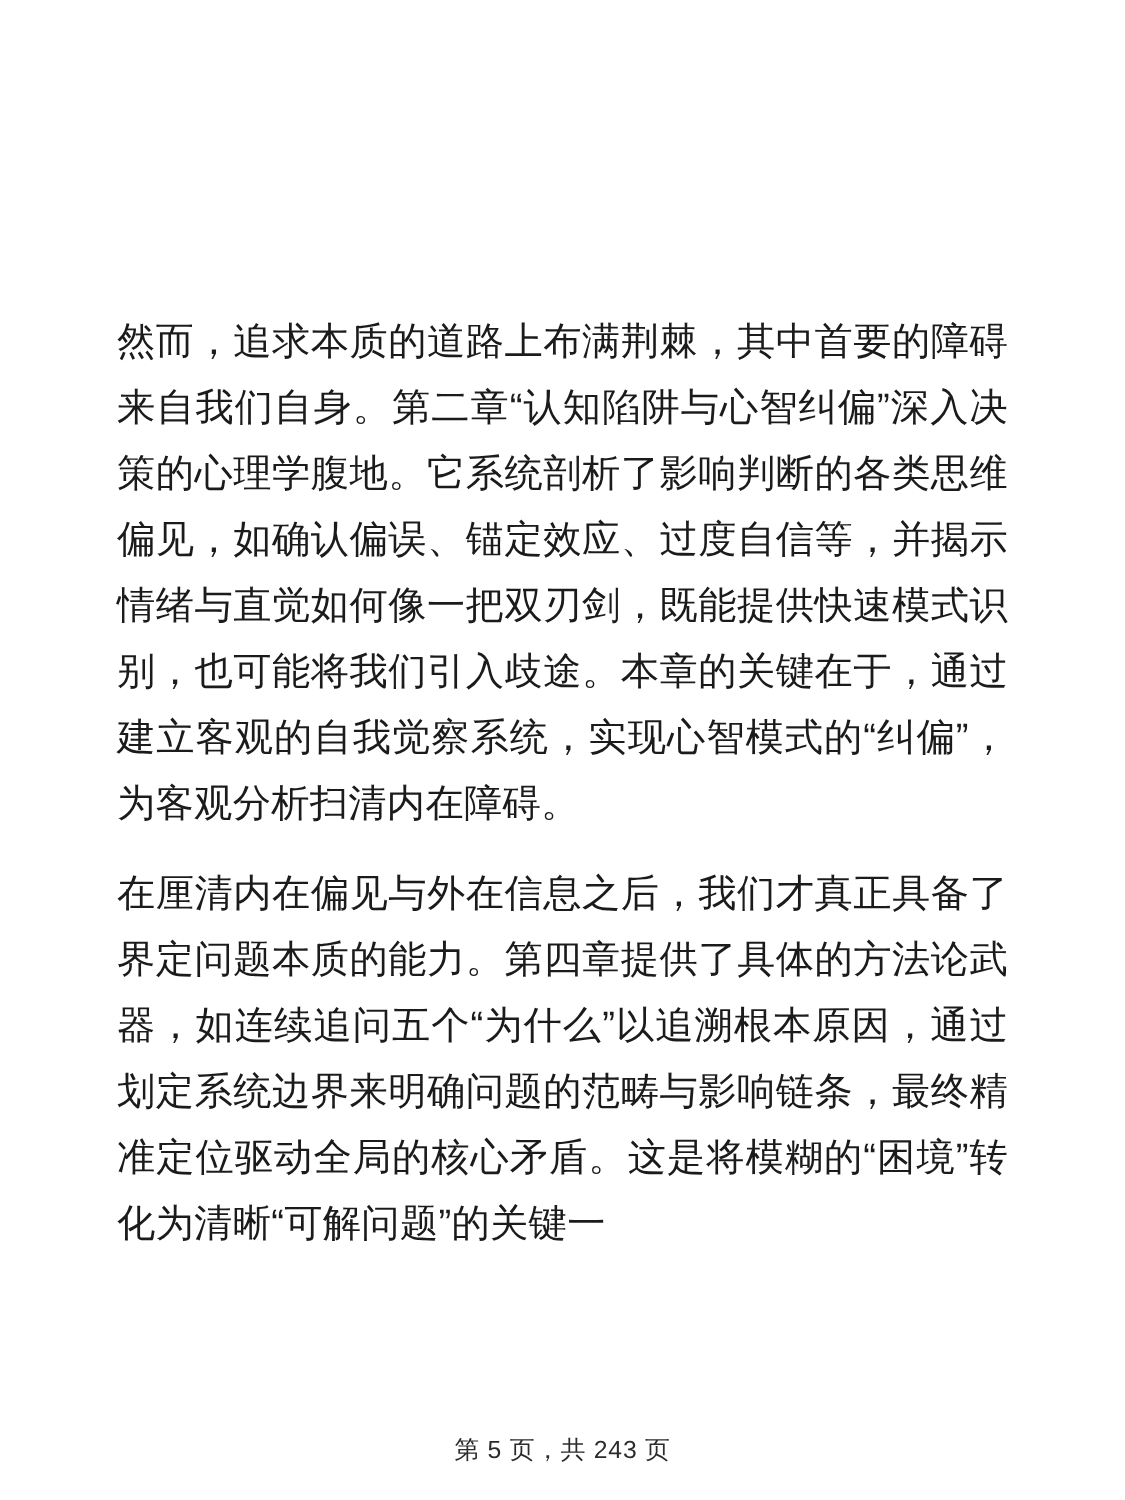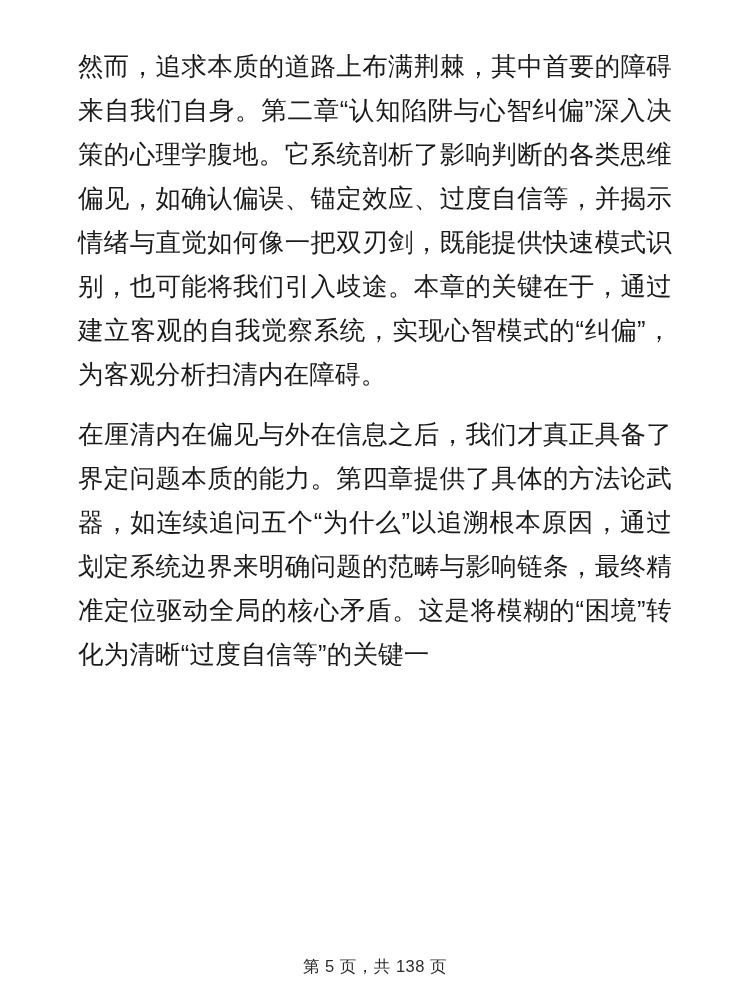--- a/index.html
+++ b/index.html
@@ -14,20 +14,21 @@
     color: #1a1a1a;
   }
   .page {
     position: relative;
     width: 750px;
     height: 1000px;
     box-sizing: border-box;
     padding: 44px 78px 0 78px;
     display: flex;
     flex-direction: column;
+    justify-content: center;
   }
   .body-text {
     flex: 0 0 auto;
   }
   .para {
     font-size: 25.5px;
     line-height: 44px;
     letter-spacing: 0.2px;
     text-align: justify;
     text-justify: inter-character;
@@ -49,18 +50,18 @@
     letter-spacing: 0.5px;
   }
 </style>
 </head>
 <body>
 
 <div class="page">
 
   <div class="body-text">
     <p class="para">然而，追求本质的道路上布满荆棘，其中首要的障碍来自我们自身。第二章“认知陷阱与心智纠偏”深入决策的心理学腹地。它系统剖析了影响判断的各类思维偏见，如确认偏误、锚定效应、过度自信等，并揭示情绪与直觉如何像一把双刃剑，既能提供快速模式识别，也可能将我们引入歧途。本章的关键在于，通过建立客观的自我觉察系统，实现心智模式的“纠偏”，为客观分析扫清内在障碍。</p>
-    <p class="para">在厘清内在偏见与外在信息之后，我们才真正具备了界定问题本质的能力。第四章提供了具体的方法论武器，如连续追问五个“为什么”以追溯根本原因，通过划定系统边界来明确问题的范畴与影响链条，最终精准定位驱动全局的核心矛盾。这是将模糊的“困境”转化为清晰“过度自信等”的关键一</p>
+    <p class="para">在厘清内在偏见与外在信息之后，我们才真正具备了界定问题本质的能力。第四章提供了具体的方法论武器，如连续追问五个“为什么”以追溯根本原因，通过划定系统边界来明确问题的范畴与影响链条，最终精准定位驱动全局的核心矛盾。这是将模糊的“困境”转化为清晰“可解问题”的关键一</p>
   </div>
 
-  <div class="footer">第 5 页，共 138 页</div>
+  <div class="footer">第 5 页，共 243 页</div>
 
 </div>
 
 </body></html>

